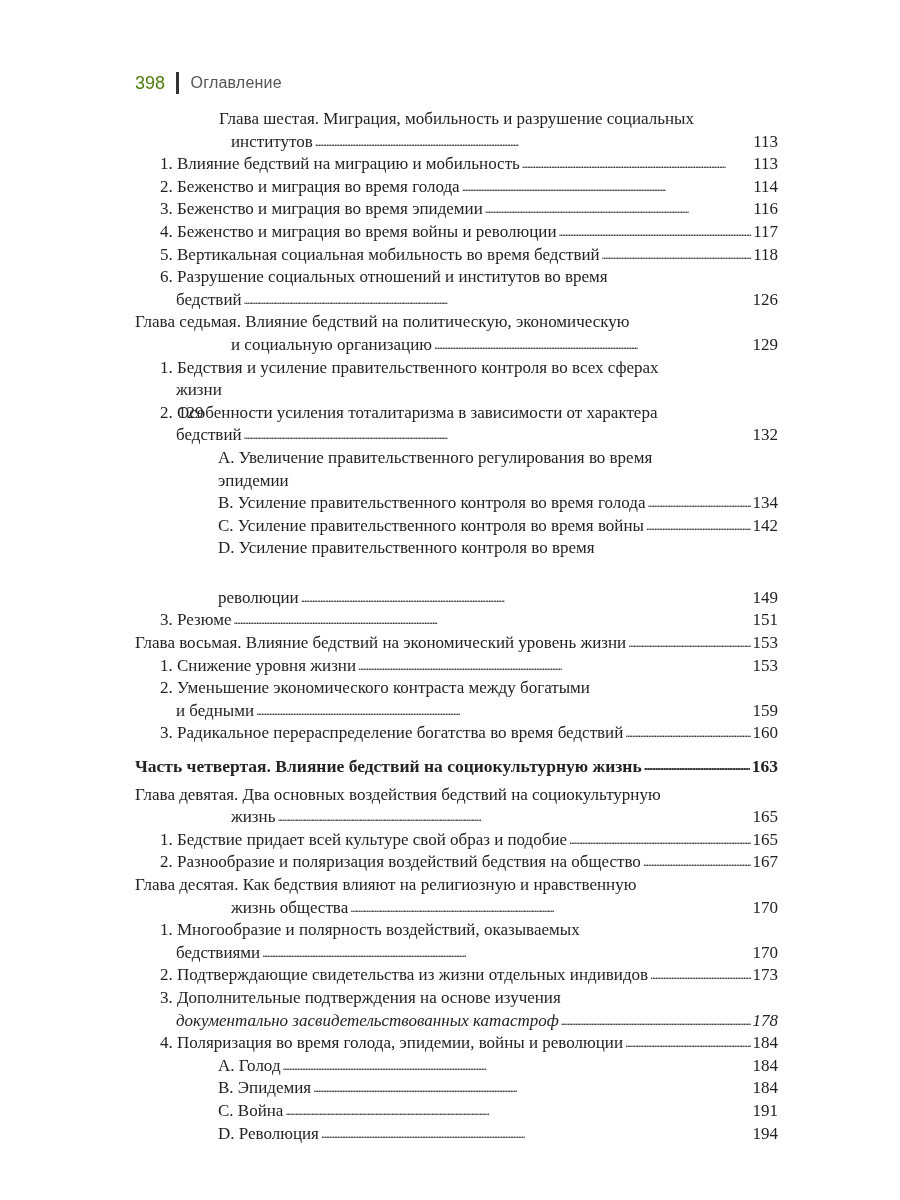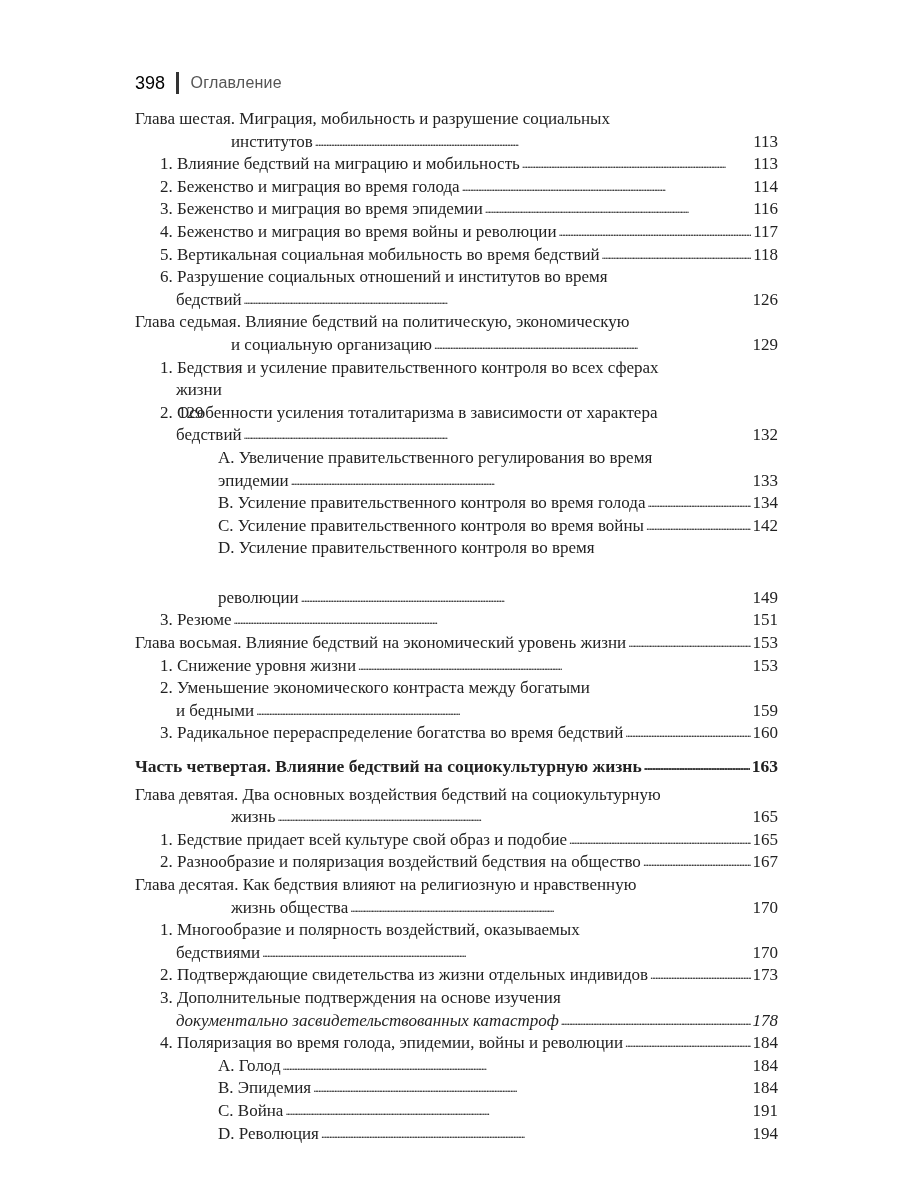--- a/index.html
+++ b/index.html
@@ -1,20 +1,20 @@
 <!DOCTYPE html>
 <html><head>
 <meta charset="utf-8">
 <style>
   html, body { margin: 0; padding: 0; background: #ffffff; }
   body { width: 900px; height: 1200px; position: relative; overflow: hidden;
          font-family: "DejaVu Serif", "Liberation Serif", serif; color: #222; }
   .header { position: absolute; left: 135px; top: 72px; display: flex; align-items: center;
             font-family: "Liberation Sans", "DejaVu Sans", sans-serif; }
-  .header .pnum { font-size: 18px; color: #000000; }
+  .header .pnum { font-size: 18px; color: #4d7c0f; }
   .header .bar { width: 2.5px; height: 22px; background: #333; margin: 0 12px 0 11px; }
   .header .title { font-size: 16px; color: #555; letter-spacing: 0.2px; }
   .toc { position: absolute; left: 135px; top: 108px; width: 643px; }
   .line { position: relative; height: 22.6px; line-height: 22.6px; font-size: 17px;
           white-space: nowrap; font-family: "Liberation Serif", "DejaVu Serif", serif; }
   .line.plain { }
   .line.lead { display: flex; }
   .line.lead .txt { flex: 0 0 auto; background: #fff; padding-right: 2px; }
   .line.lead .dots { flex: 1 1 auto; overflow: hidden; position: relative; }
   .line.lead .dots::before { content: ". . . . . . . . . . . . . . . . . . . . . . . . . . . . . . . . . . . . . . . . . . . . . . . . . . . . . . . . . . . . . . . . . . . . . . . . . . . . . . . . . . . . . . . . . . . . . . . . . . . . . . . . . . . . . . . . . . . . . . . . . . . . . . .";
@@ -25,21 +25,21 @@
 </head>
 <body>
 
 <div class="header">
   <span class="pnum">398</span>
   <span class="bar"></span>
   <span class="title">Оглавление</span>
 </div>
 
 <div class="toc" id="toc">
-    <div class="line plain" style="padding-left: 0px;"><span>Глава шестая. Миграция, мобильность и разрушение социальных</span></div>
+    <div class="line plain" style="padding-left: 0px; text-align: center;"><span>Глава шестая. Миграция, мобильность и разрушение социальных</span></div>
     <div class="line lead" style="padding-left: 96px;">
       <span class="txt">институтов</span>
       <span class="dots"></span>
       <span class="pg">113</span>
     </div>
     <div class="line lead" style="padding-left: 25px;">
       <span class="txt">1. Влияние бедствий на миграцию и мобильность</span>
       <span class="dots"></span>
       <span class="pg">113</span>
     </div>
@@ -81,21 +81,21 @@
       <span class="dots"></span>
       <span class="pg">129</span>
     </div>
     <div class="line plain" style="padding-left: 25px;"><span>2. Особенности усиления тоталитаризма в зависимости от характера</span></div>
     <div class="line lead" style="padding-left: 41px;">
       <span class="txt">бедствий</span>
       <span class="dots"></span>
       <span class="pg">132</span>
     </div>
     <div class="line plain" style="padding-left: 83px;"><span>A. Увеличение правительственного регулирования во время</span></div>
-    <div class="line lead" style="padding-left: 83px;">
+    <div class="line lead" style="padding-left: 83px; flex-direction: column;">
       <span class="txt">эпидемии</span>
       <span class="dots"></span>
       <span class="pg">133</span>
     </div>
     <div class="line lead" style="padding-left: 83px;">
       <span class="txt">B. Усиление правительственного контроля во время голода</span>
       <span class="dots"></span>
       <span class="pg">134</span>
     </div>
     <div class="line lead" style="padding-left: 83px;">

